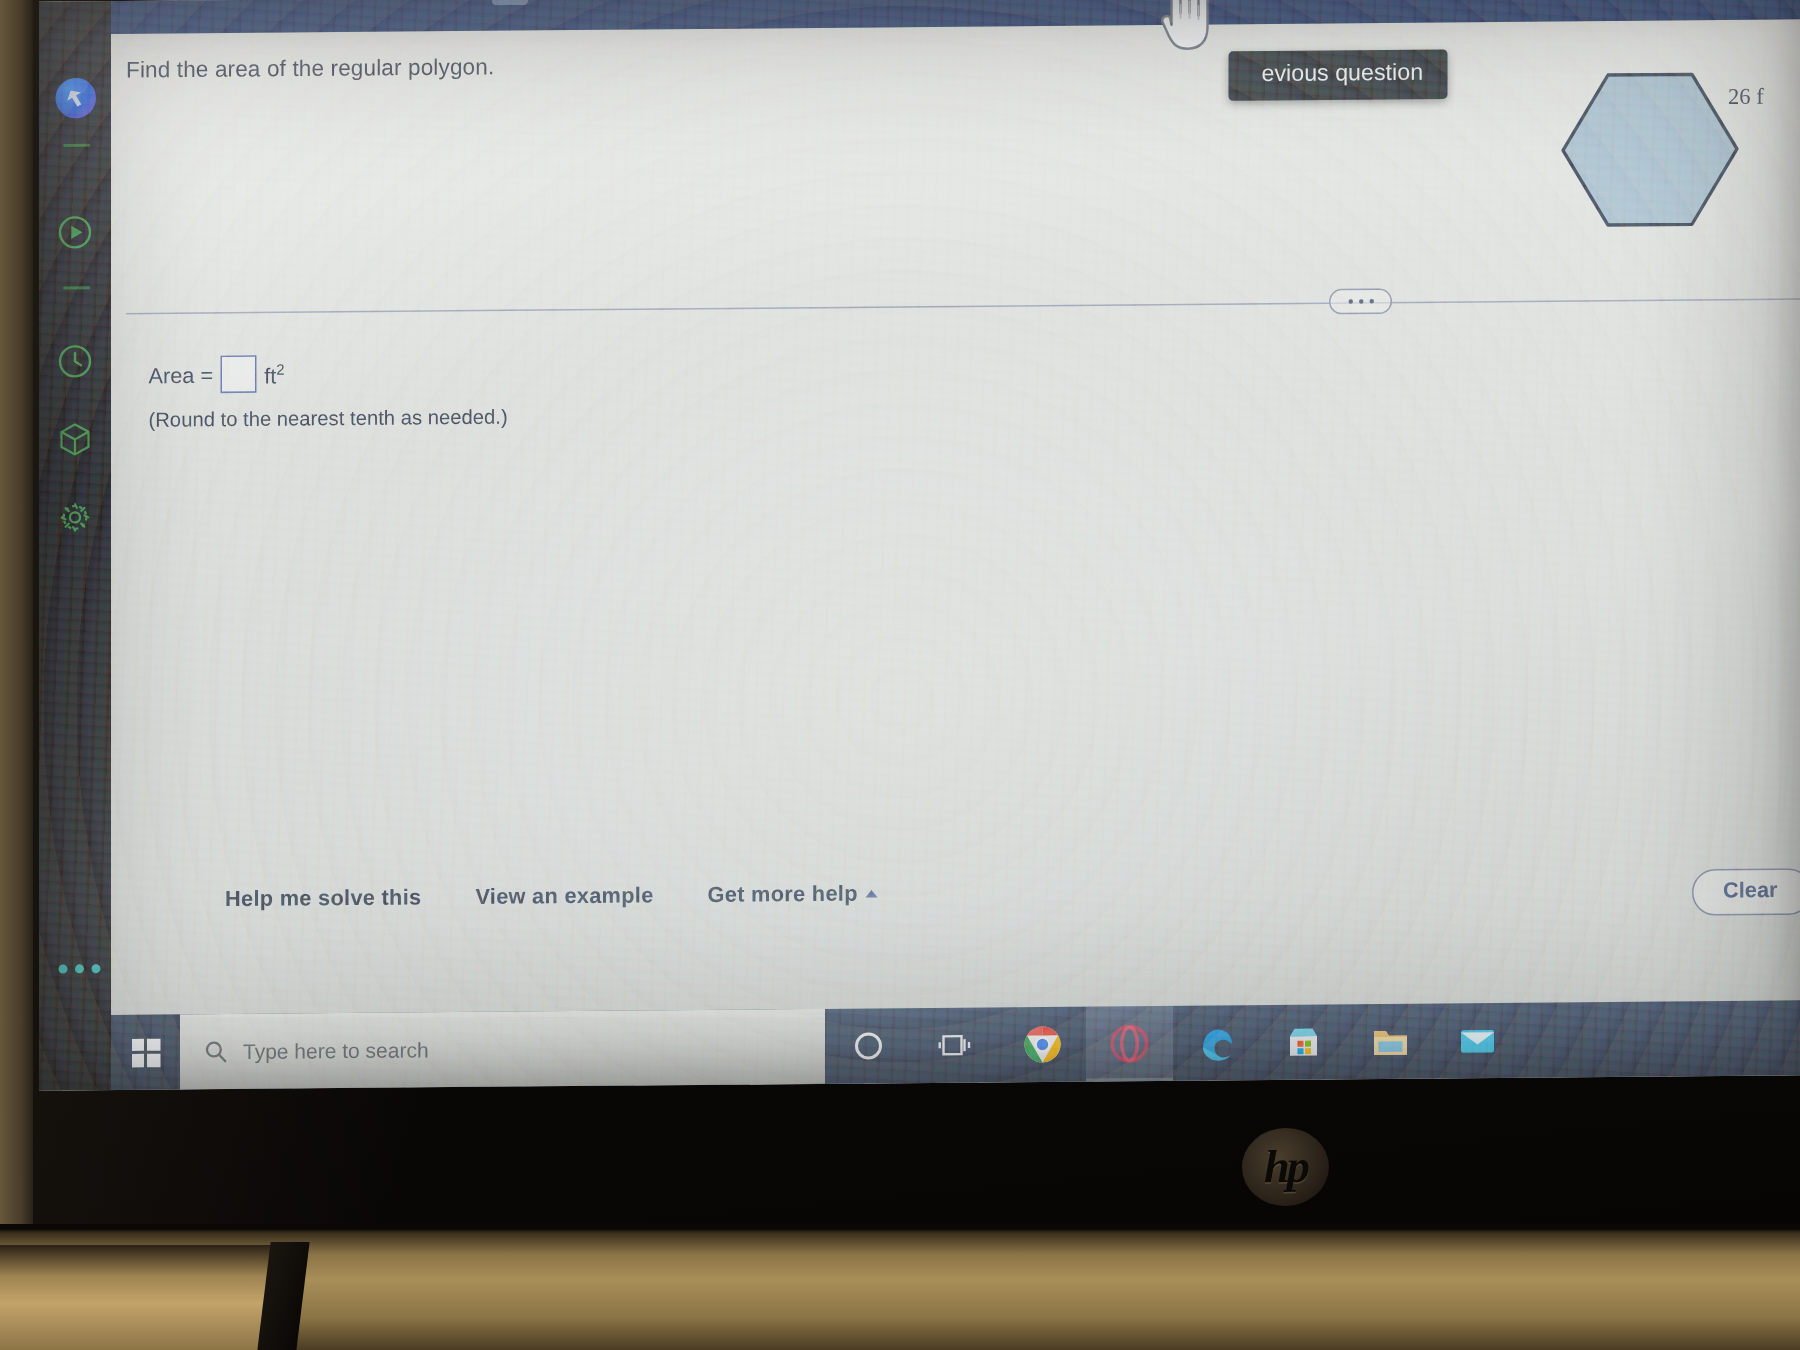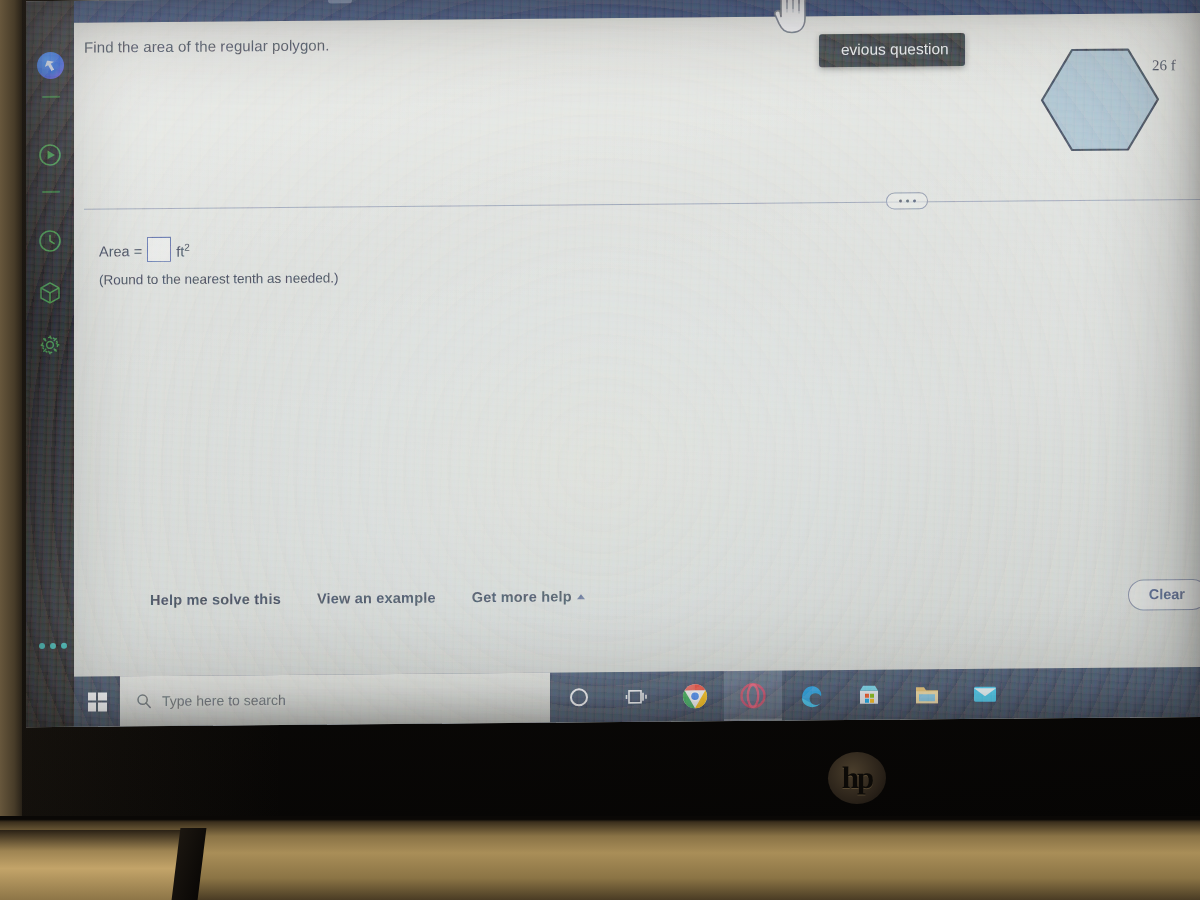--- a/index.html
+++ b/index.html
@@ -40,21 +40,21 @@
   
   .hp-logo {
     position: absolute; left: 828px; top: 752px;
     width: 58px; height: 52px; border-radius: 50%;
     background: radial-gradient(circle at 42% 38%, #4a3e2c 0%, #2a2219 62%, #14100c 100%);
     display: flex; align-items: center; justify-content: center;
     transform: skewY(-0.4deg);
   }
   .hp-logo span {
     font-family: "Liberation Serif", serif;
-    font-weight: bold;
+    font-style: italic; font-weight: bold;
     font-size: 31px; color: #0c0a07;
     letter-spacing: -2px;
     text-shadow: 0 1px 0 rgba(150,125,85,.35);
   }
 
   
   .deck {
     position: absolute; left: 0; bottom: 0; width: 1200px; height: 84px;
     background: linear-gradient(180deg,#0a0806 0%,#0a0806 4%, #3a2e1c 7%, #8a7346 24%, #a98e58 44%, #8b7445 74%, #4a3c24 100%);
   }

